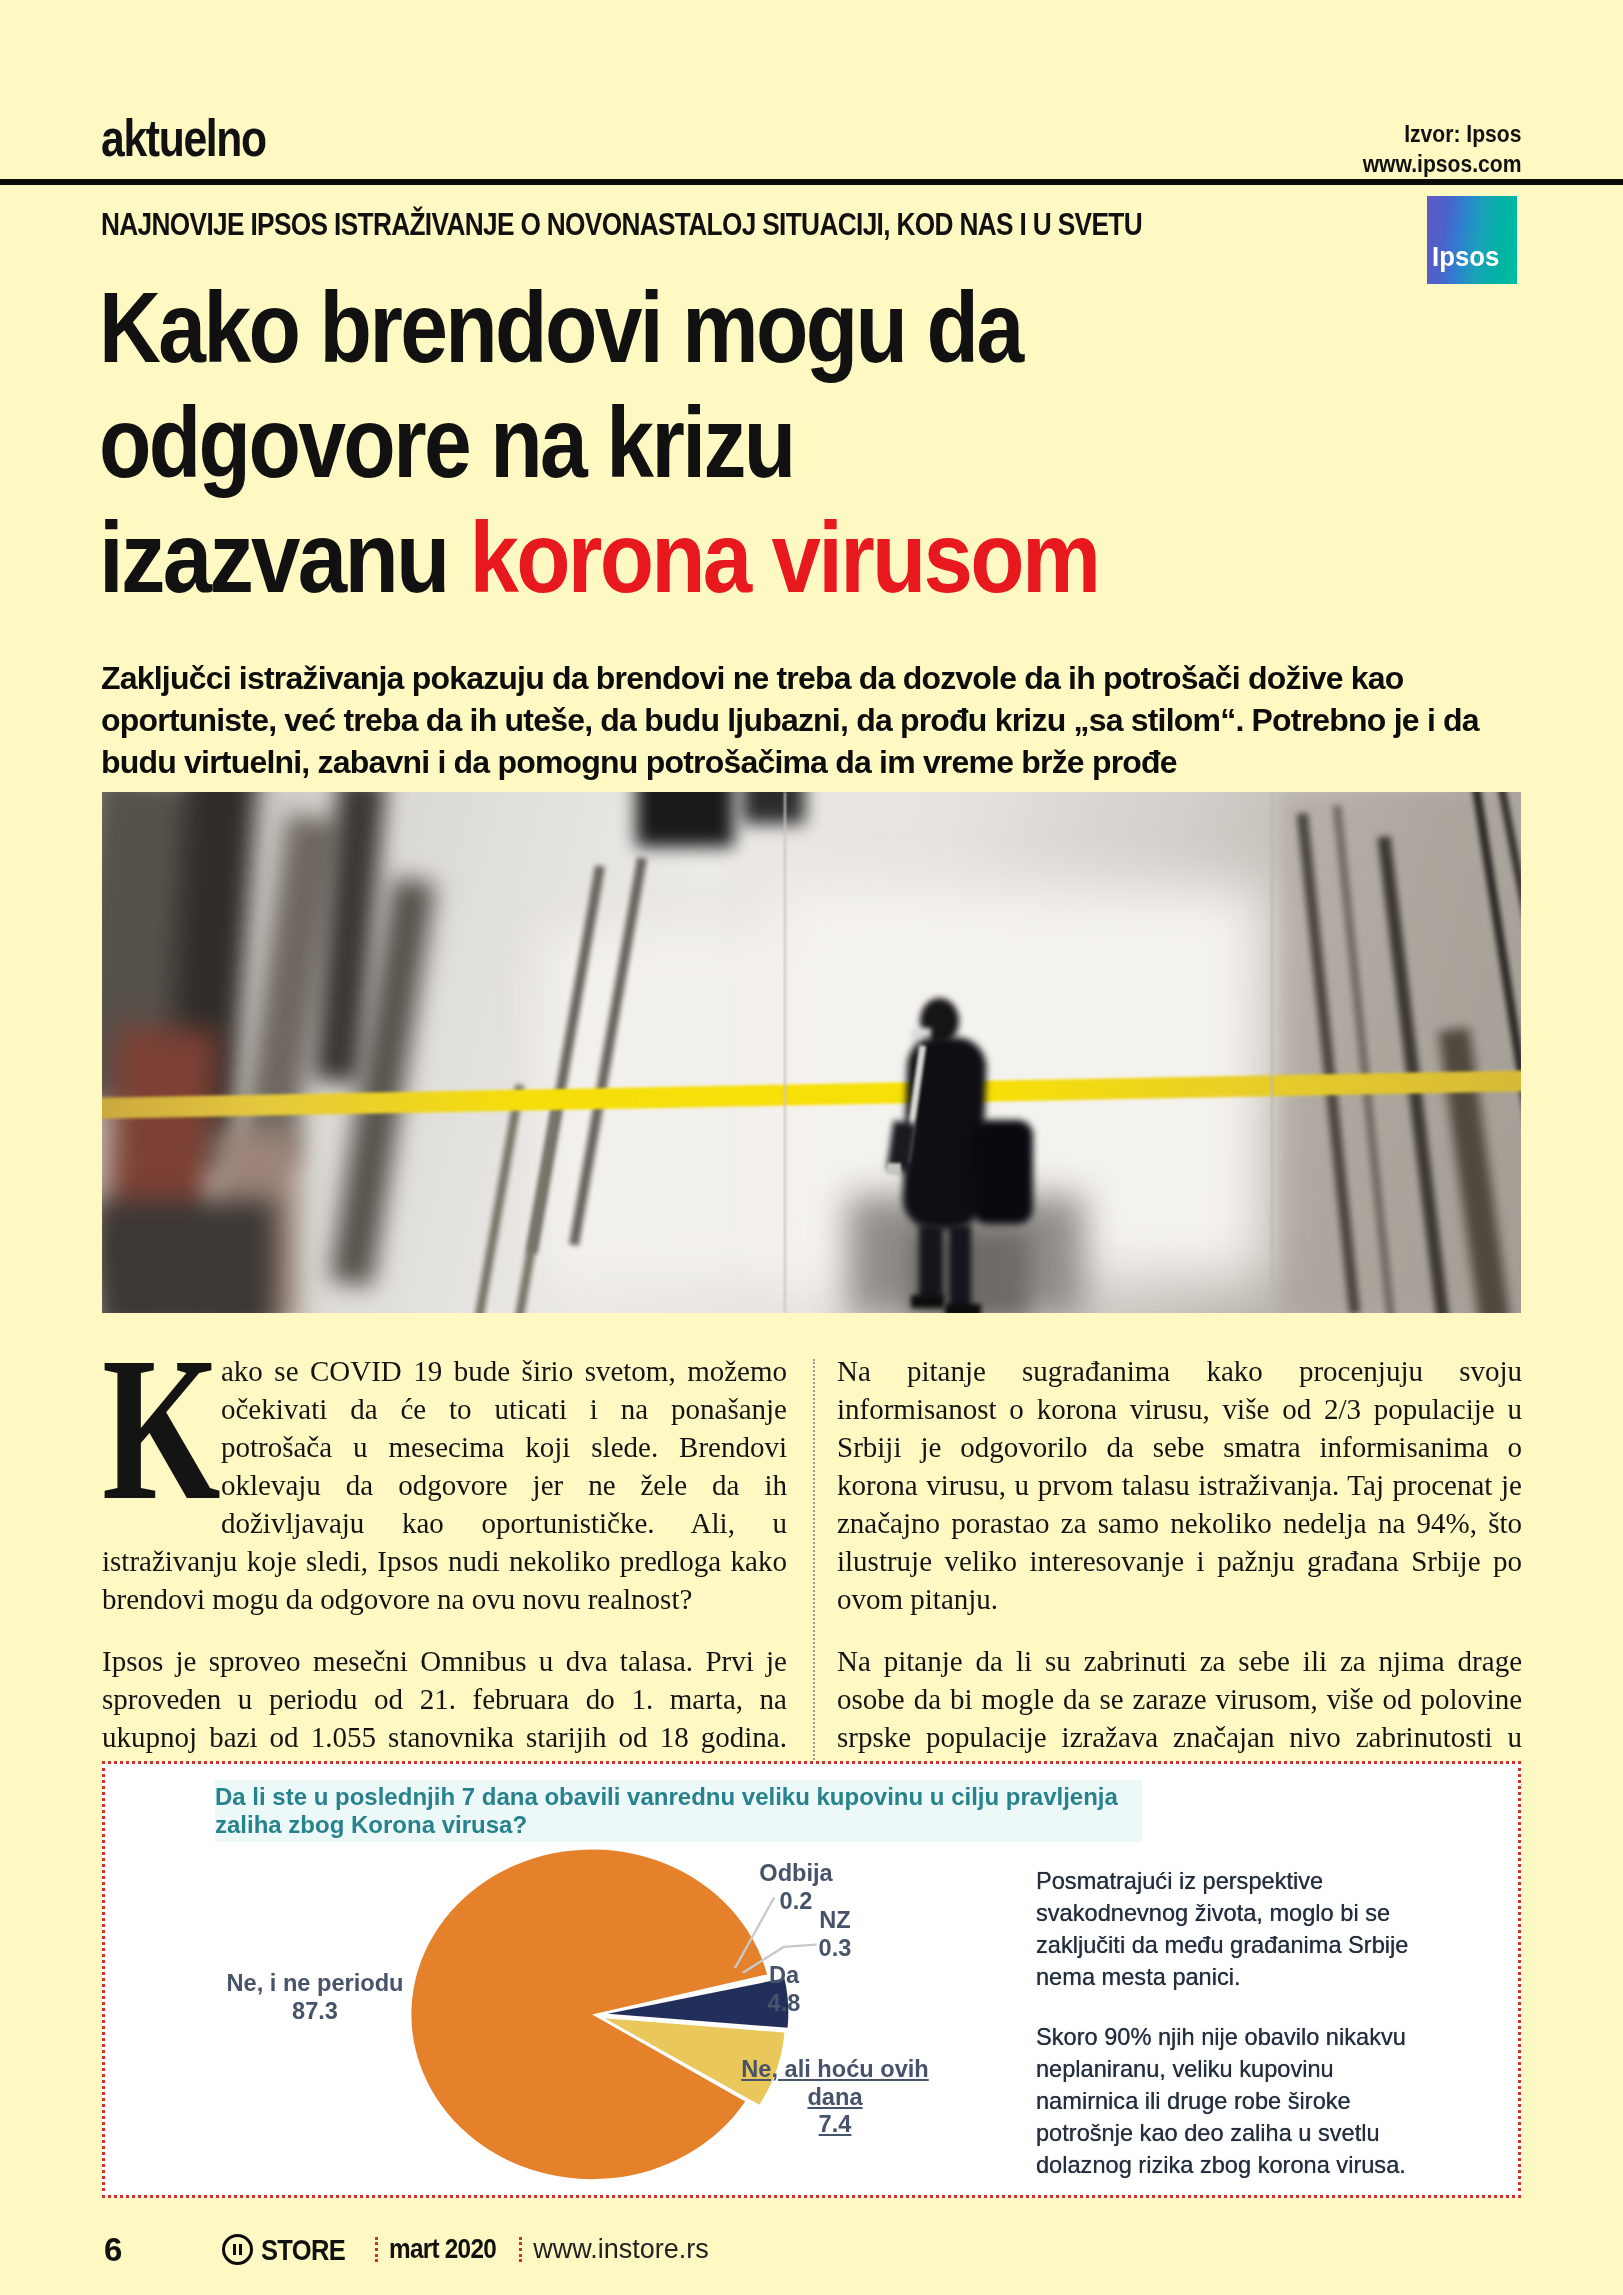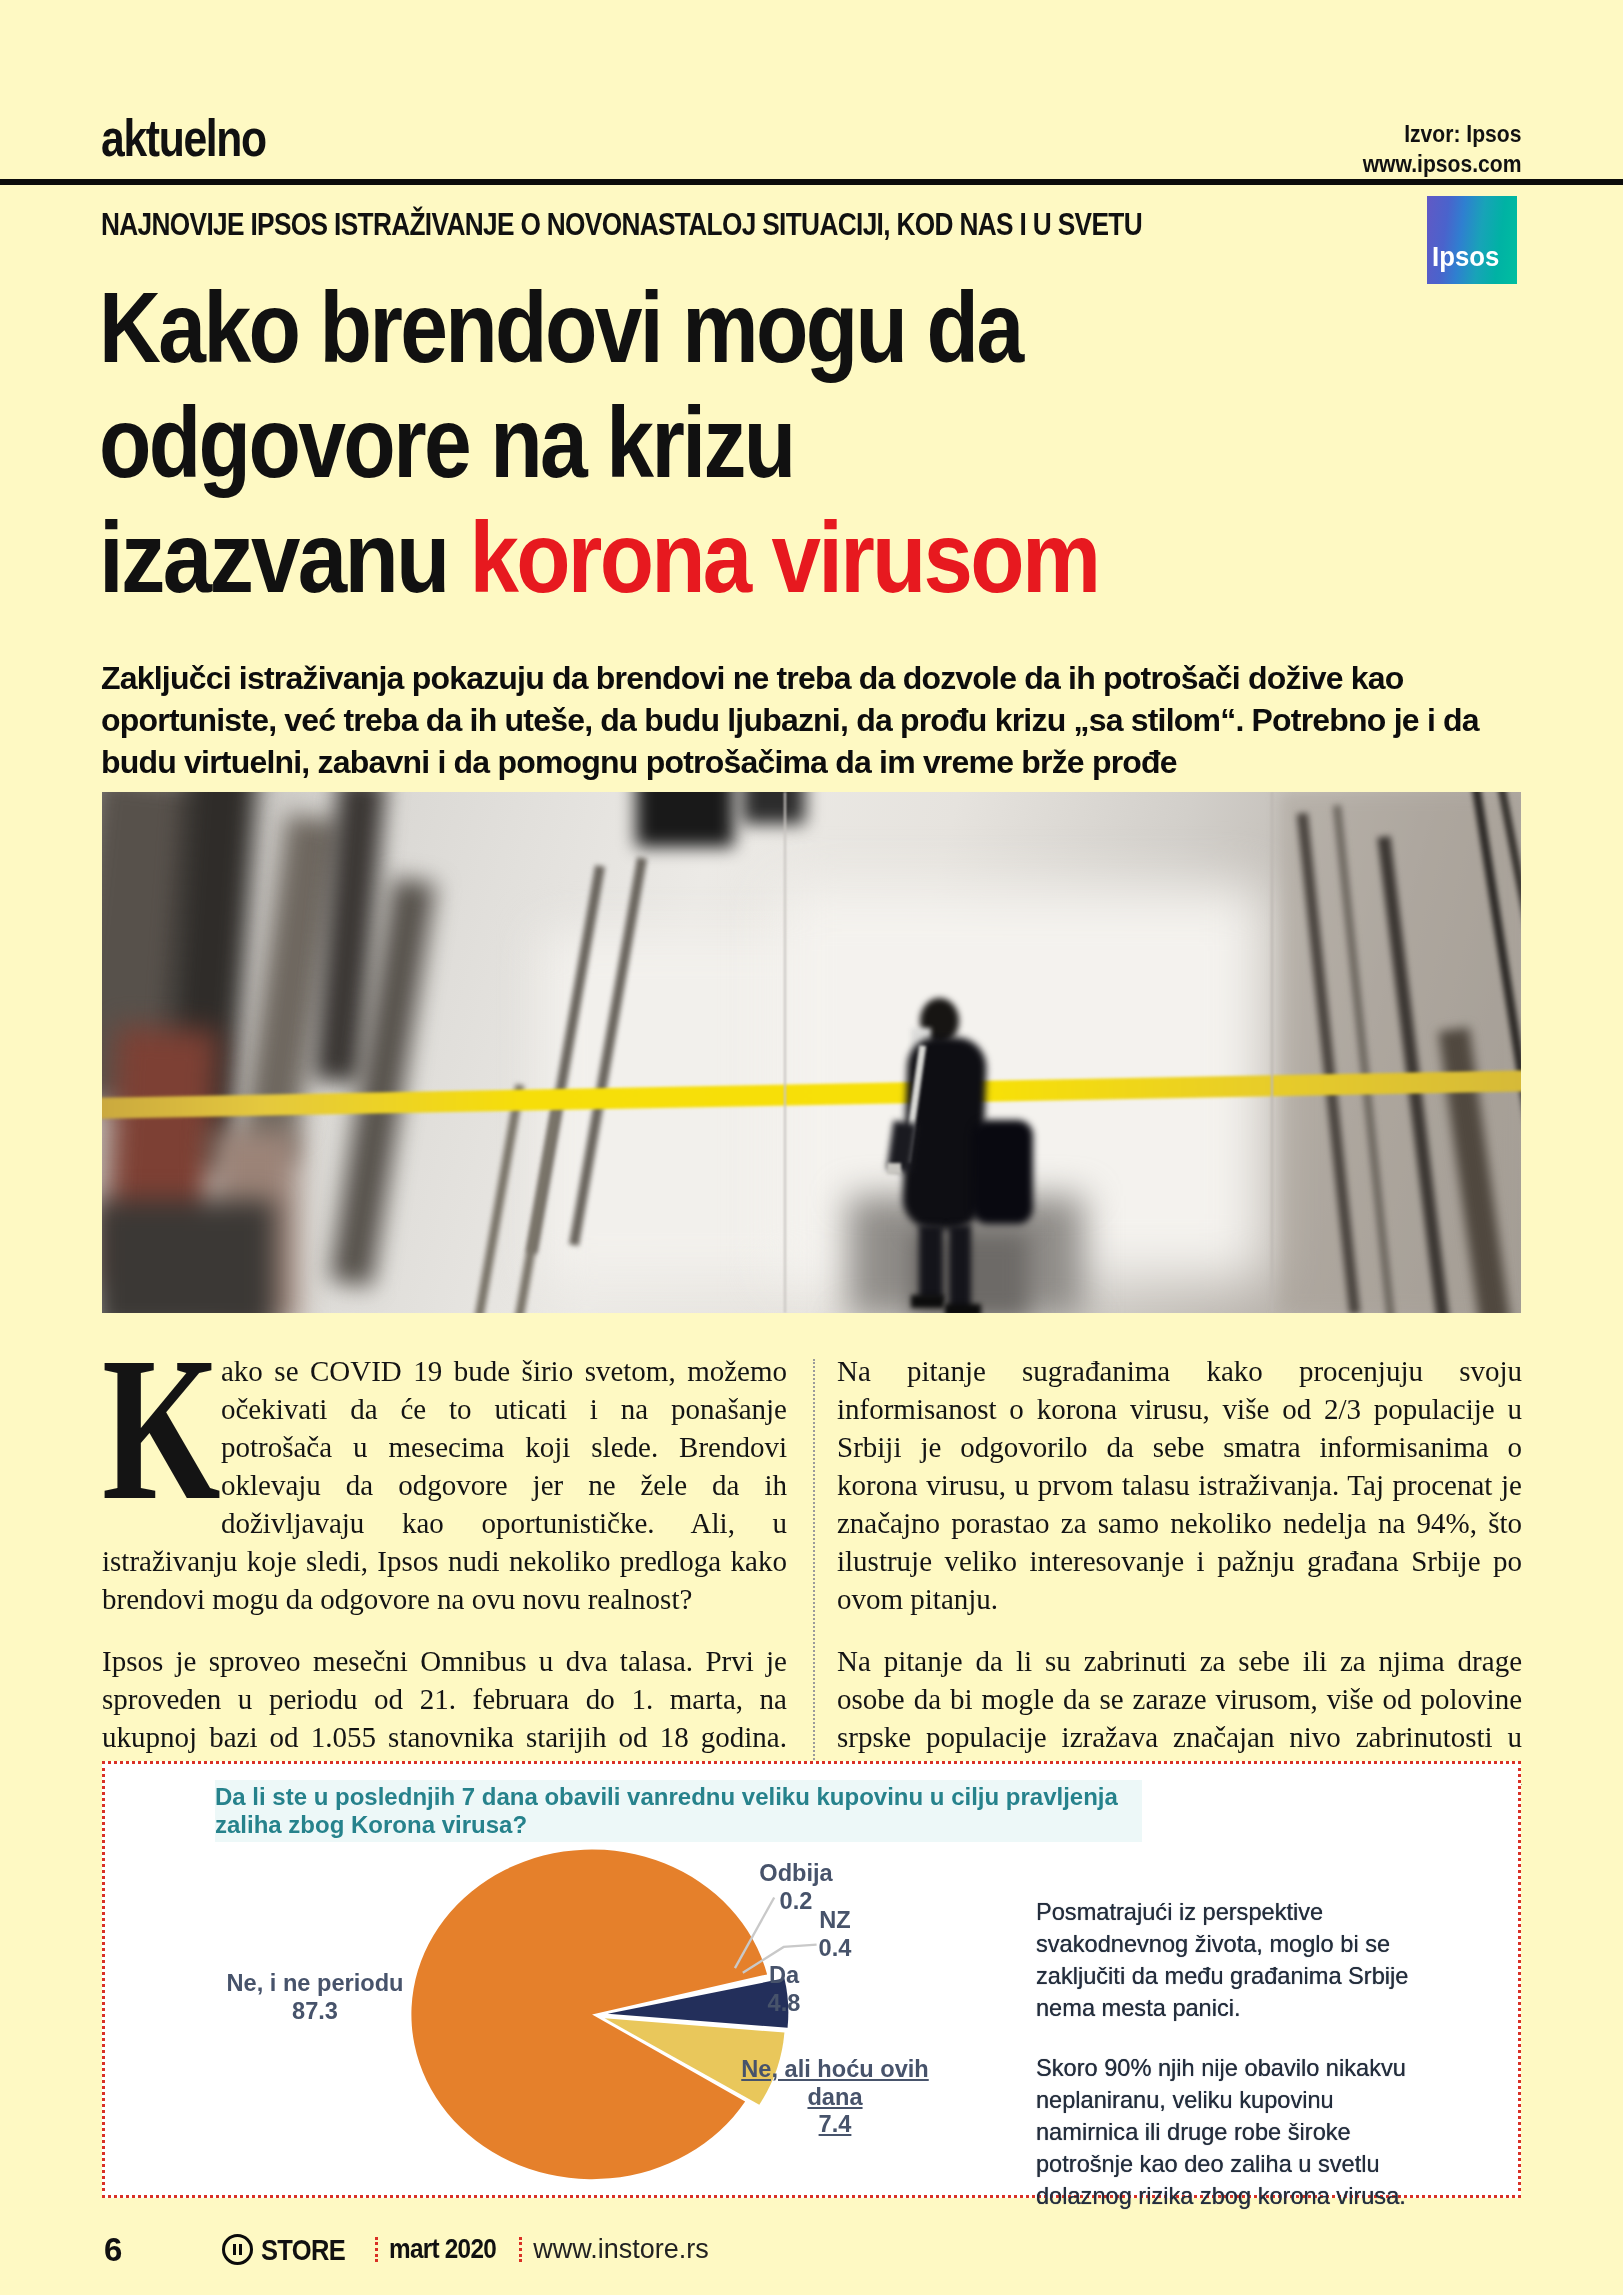--- a/index.html
+++ b/index.html
@@ -96,21 +96,21 @@
     background:rgba(214,240,240,.45);padding:3.1px 0;}
   .pie-svg{position:absolute;left:0;top:0;}
   .pie-label{position:absolute;text-align:center;font-size:23.6px;line-height:27.5px;font-weight:bold;
     color:#47536b;filter:blur(0.6px);transform:translateX(-50%);white-space:nowrap;}
   .lbl-neplan{left:210px;top:206px;}
   .lbl-odbija{left:691px;top:96px;}
   .lbl-nz{left:730px;top:143px;}
   .lbl-da{left:679px;top:198px;}
   .lbl-neali{left:730px;top:292px;text-decoration:underline;}
   .annotation{position:absolute;left:931px;top:101px;width:397px;font-size:23.6px;line-height:32px;
-    color:#232d3c;text-shadow:0 0 0.8px #3a4350;filter:blur(0.5px);margin-top:31px;}
+    color:#232d3c;text-shadow:0 0 0.8px #3a4350;filter:blur(0.5px);}
   .annotation .p2{margin-top:28px;}
 
   
   .footer{position:absolute;left:0;top:2229px;width:1623px;height:47px;}
   .page-num{position:absolute;left:104px;top:1.6px;font-size:33px;font-weight:bold;}
   .brand-row{position:absolute;left:222px;top:0;display:flex;align-items:center;height:41px;}
   .in-circle{width:25px;height:25px;border:3.1px solid #0b0b0b;border-radius:50%;
     display:flex;align-items:center;justify-content:center;gap:2.4px;margin-right:7.9px;}
   .in-circle i{display:block;width:3.1px;height:11px;background:#0b0b0b;}
   .brand-store{font-size:30px;font-weight:bold;letter-spacing:-0.8px;transform:scaleX(.85);transform-origin:left;margin-right:4.7px;}
@@ -214,21 +214,21 @@
     <div class="pie-label lbl-neplan">
       <div>Ne, i ne periodu</div>
       <div>87.3</div>
     </div>
     <div class="pie-label lbl-odbija">
       <div>Odbija</div>
       <div>0.2</div>
     </div>
     <div class="pie-label lbl-nz">
       <div>NZ</div>
-      <div>0.4</div>
+      <div>0.3</div>
     </div>
     <div class="pie-label lbl-da">
       <div>Da</div>
       <div>4.8</div>
     </div>
     <div class="pie-label lbl-neali">
       <div>Ne, ali hoću ovih</div>
       <div>dana</div>
       <div>7.4</div>
     </div>

